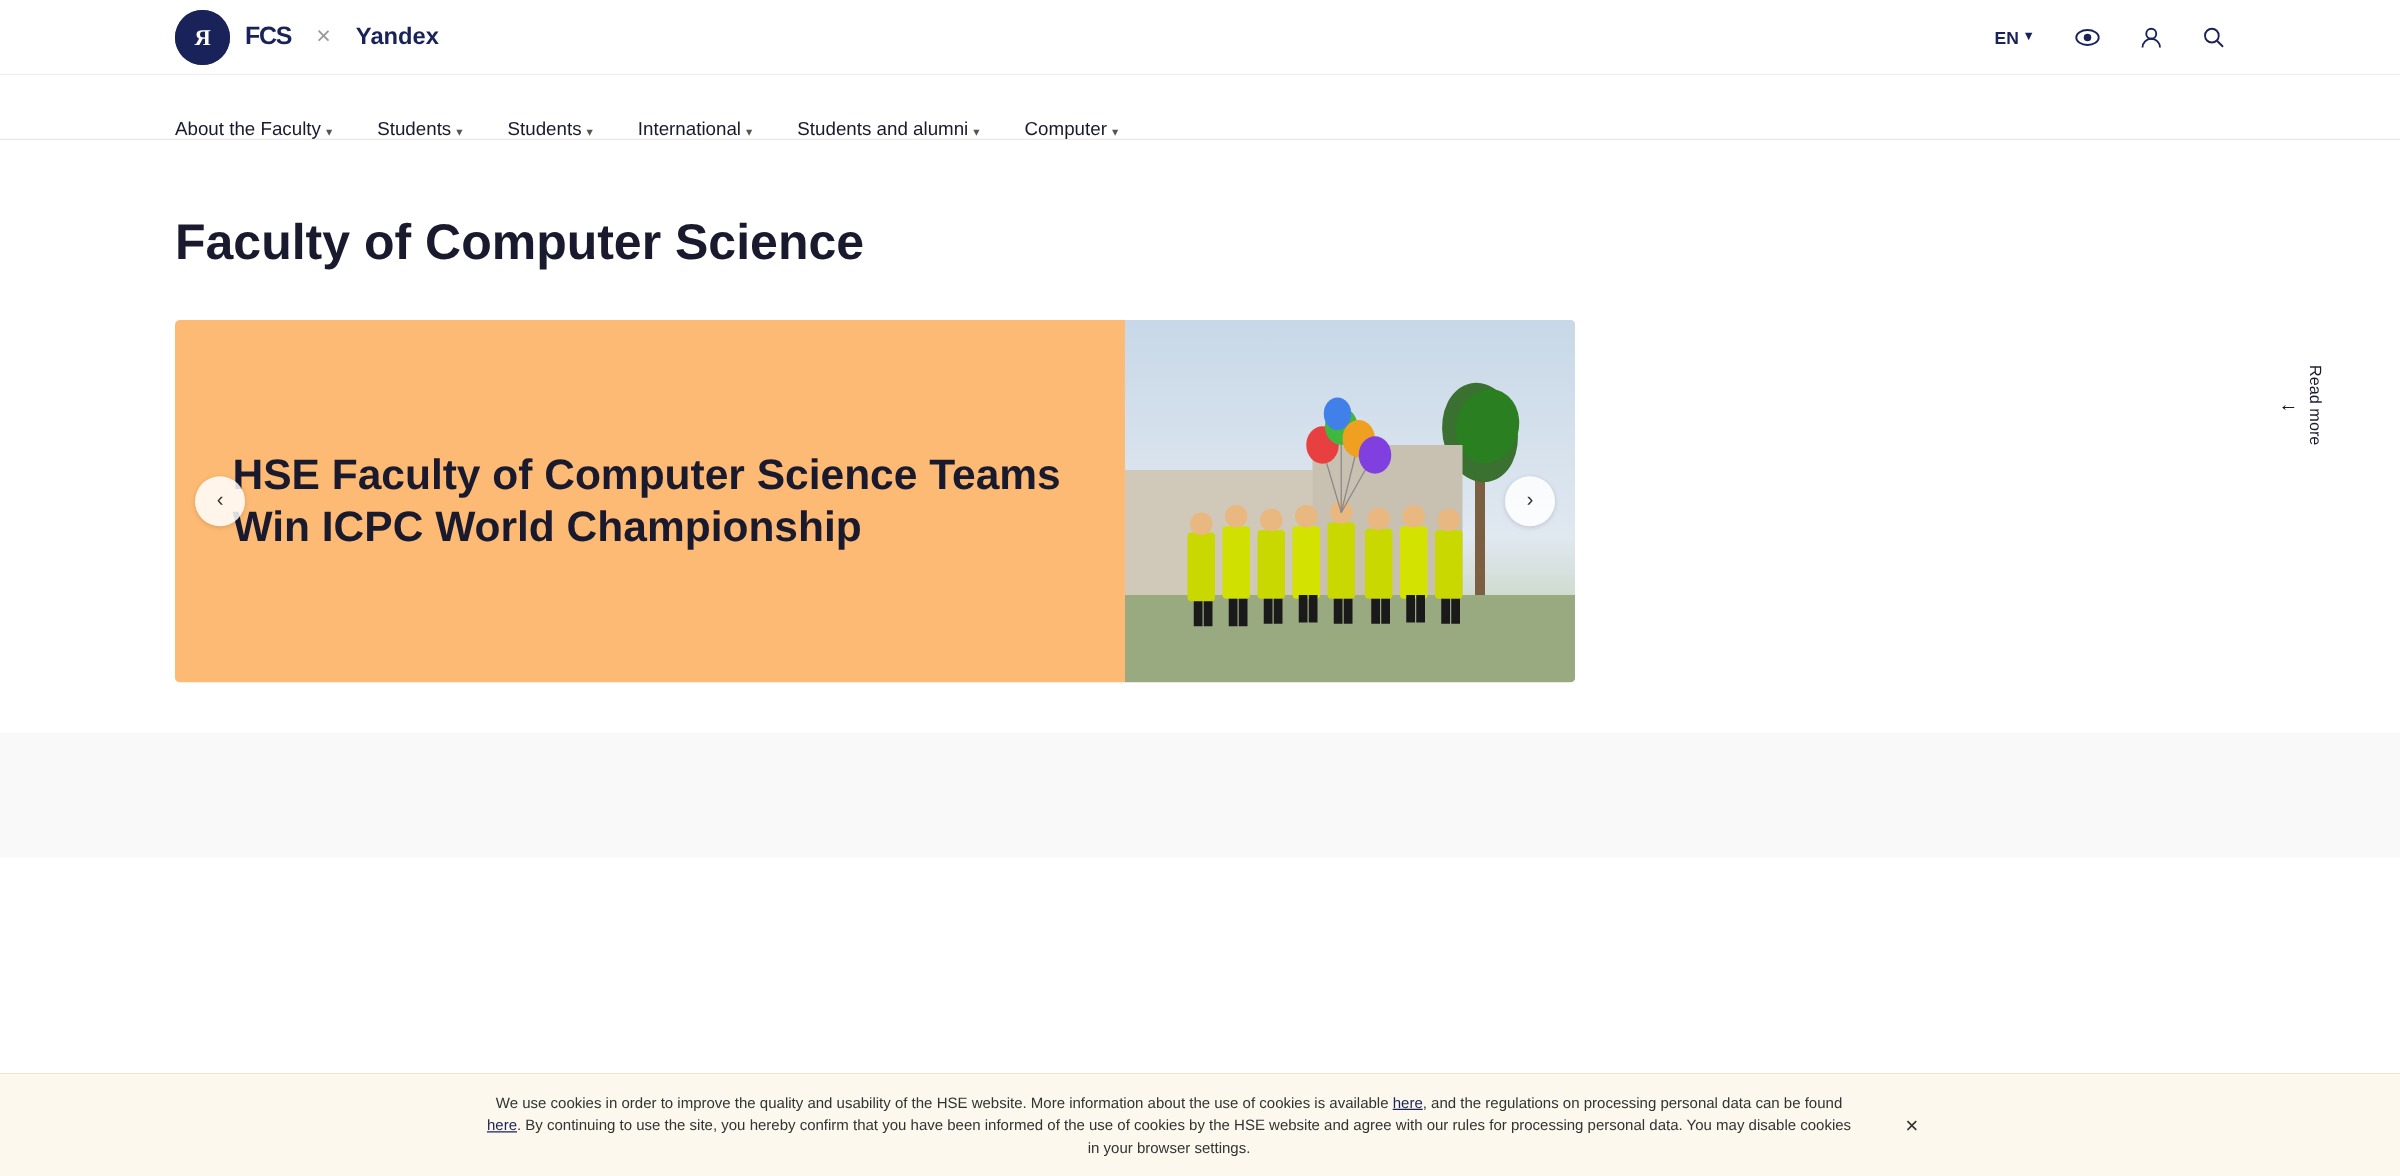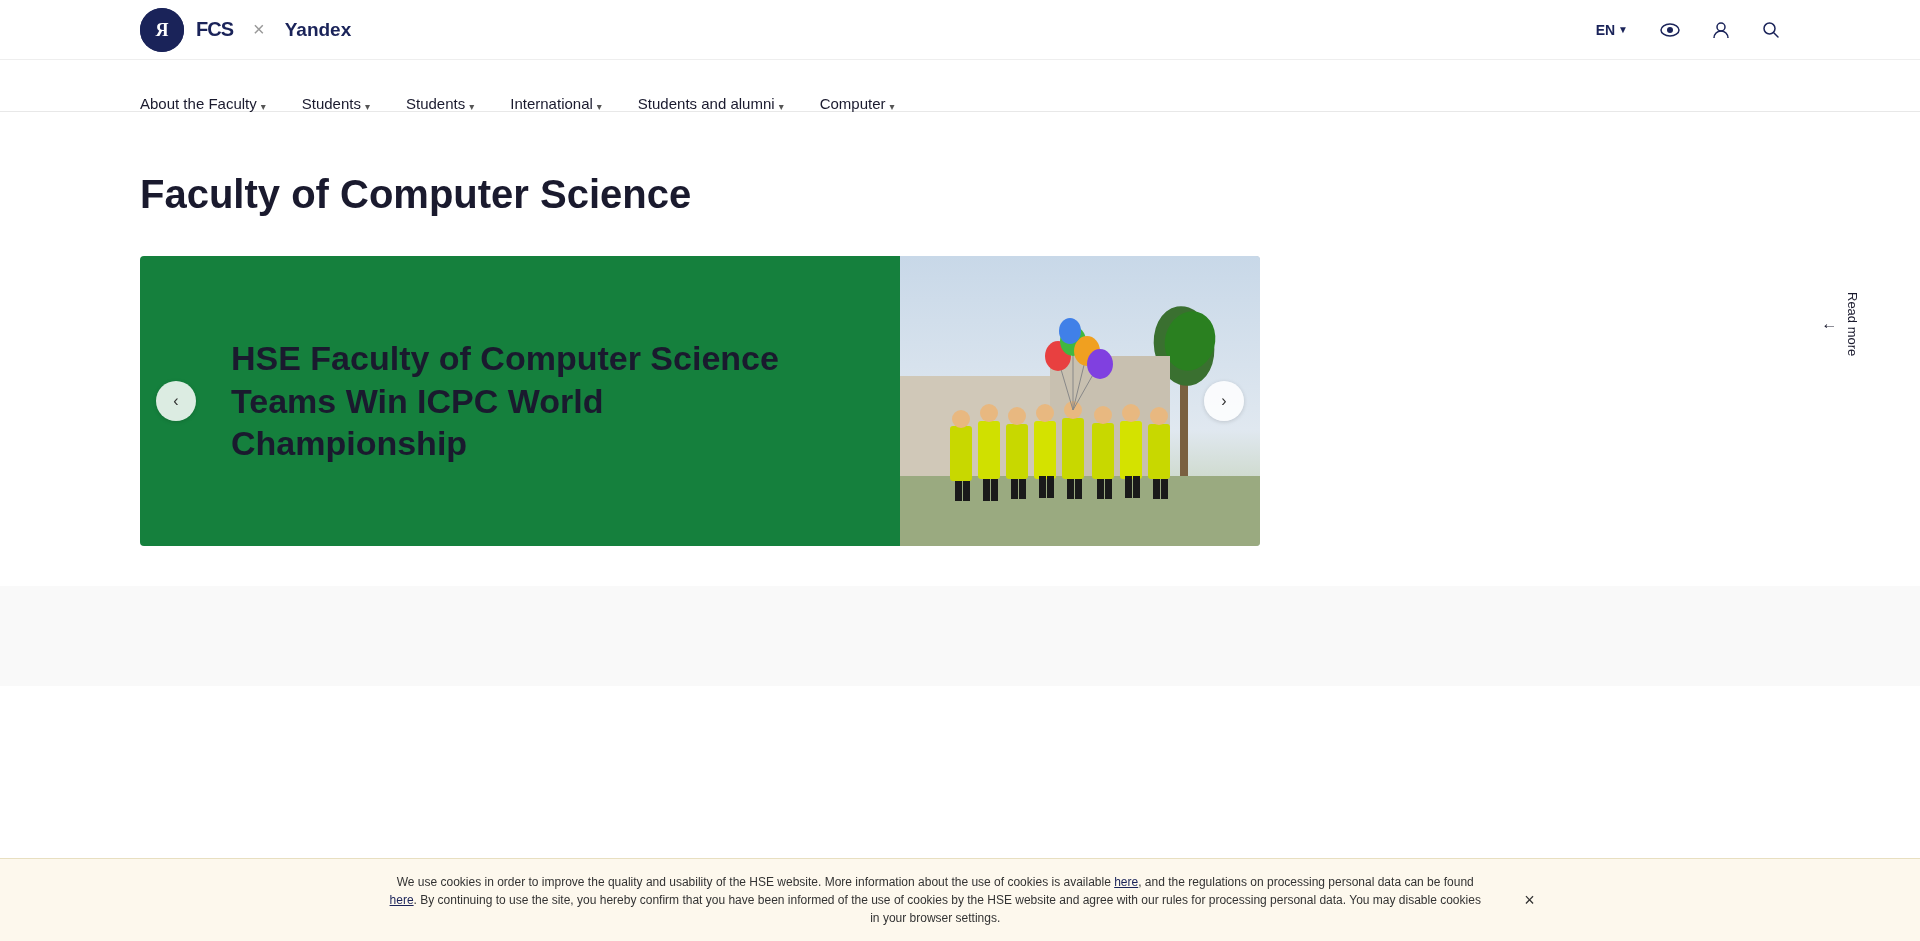--- a/index.html
+++ b/index.html
@@ -148,24 +148,24 @@
       position: relative;
       width: 100%;
       max-width: 1120px;
       height: 290px;
       border-radius: 4px;
       overflow: hidden;
       display: flex;
     }
     .carousel-left {
       flex: 0 0 760px;
-      background: #15803d;
-      display: flex;
-      align-items: center;
-      padding: 40px 91px;
+      background: #fdba74;
+      display: flex;
+      align-items: center;
+      padding: 40px 46px;
     }
     .carousel-title {
       font-size: 34px;
       font-weight: 900;
       color: #1a1a2e;
       line-height: 1.25;
       font-family: Arial Black, sans-serif;
     }
     .carousel-right {
       flex: 1;

